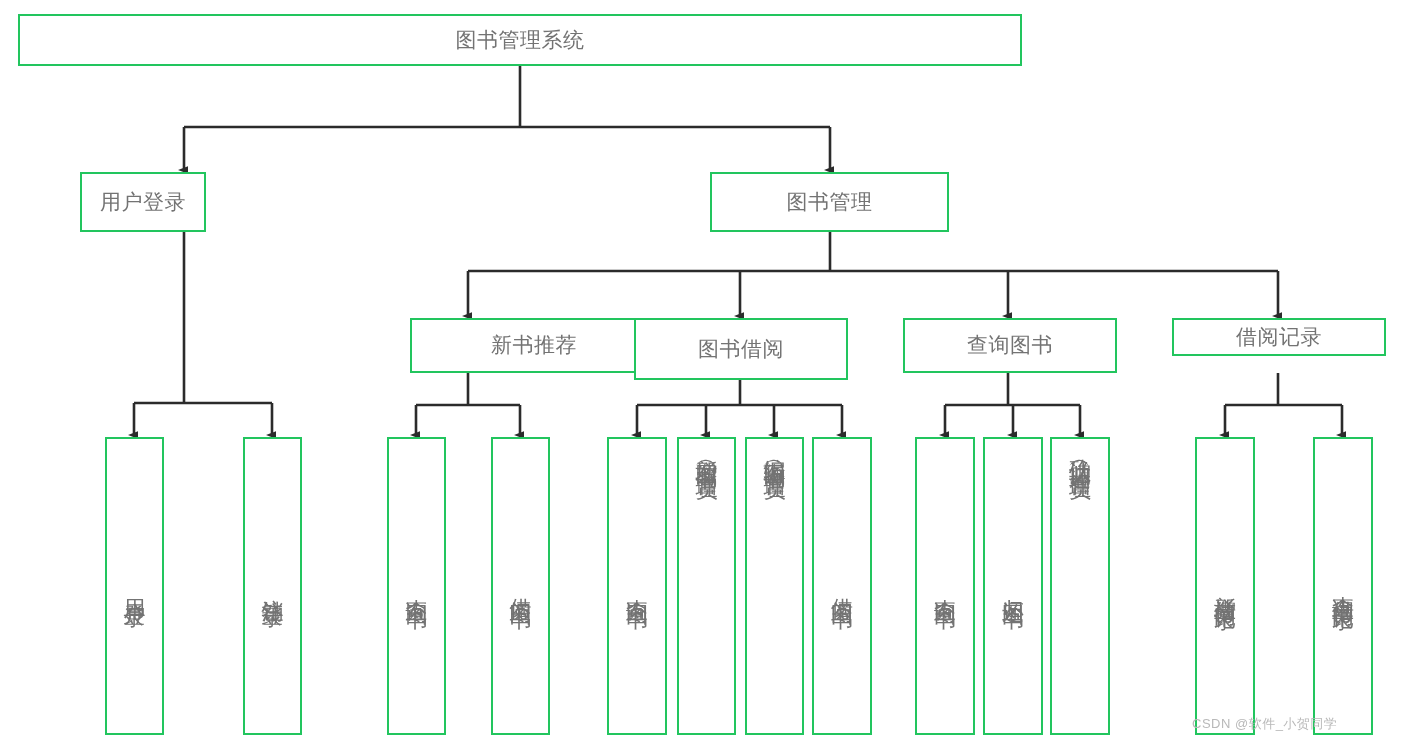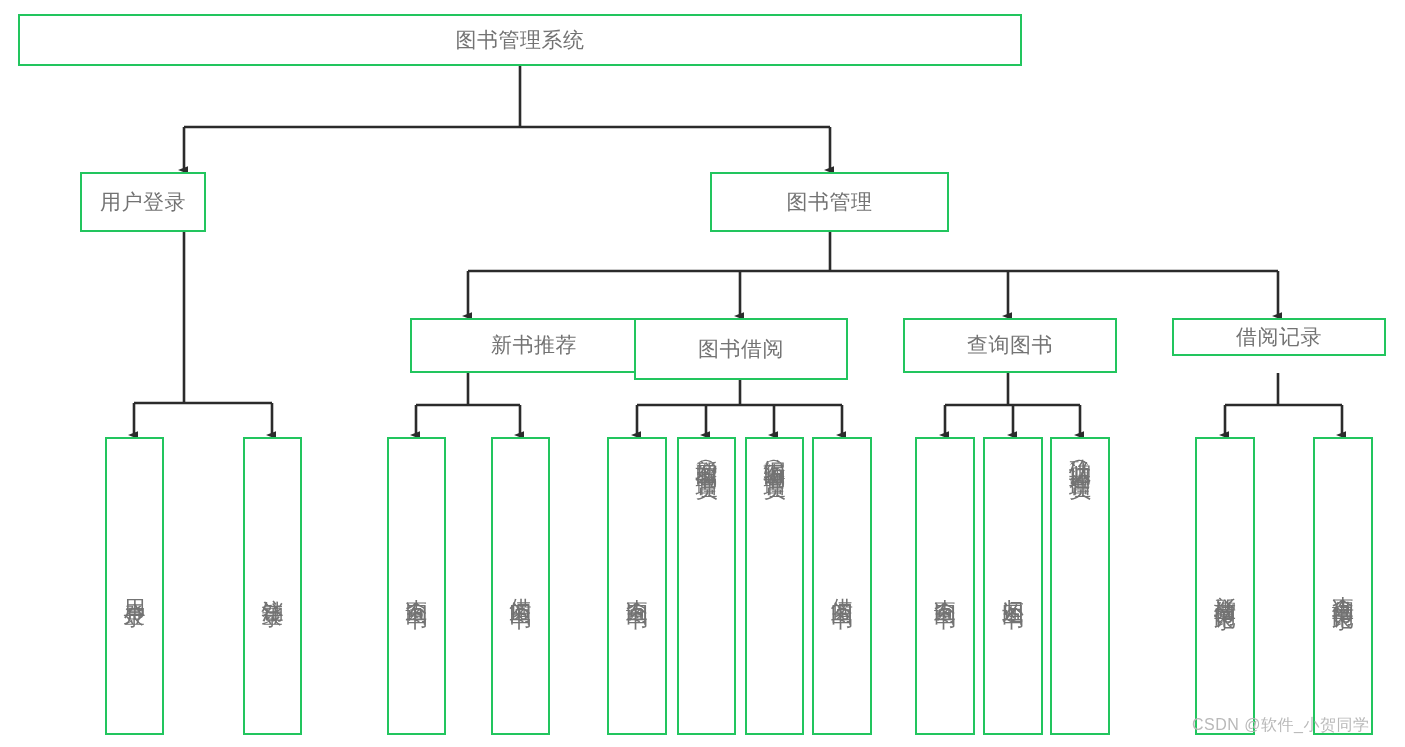--- a/index.html
+++ b/index.html
@@ -54,21 +54,21 @@
     letter-spacing: 3px;
     line-height: 1;
     padding-top: 2px;
   }
   .node-box.vert.center-v {
     align-items: center;
   }
   .watermark {
     position: absolute;
     color: #b9b9b9;
-    font-size: 16px;
+    font-size: 13px;
     letter-spacing: 0.5px;
     white-space: nowrap;
     user-select: none;
   }
 </style>
 </head>
 <body>
 
 <div id="diagram-root">
 

